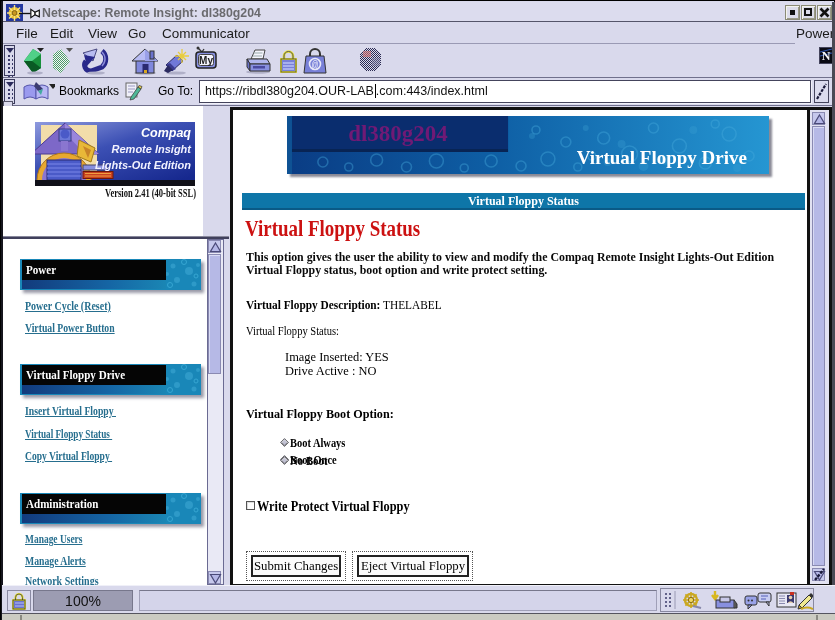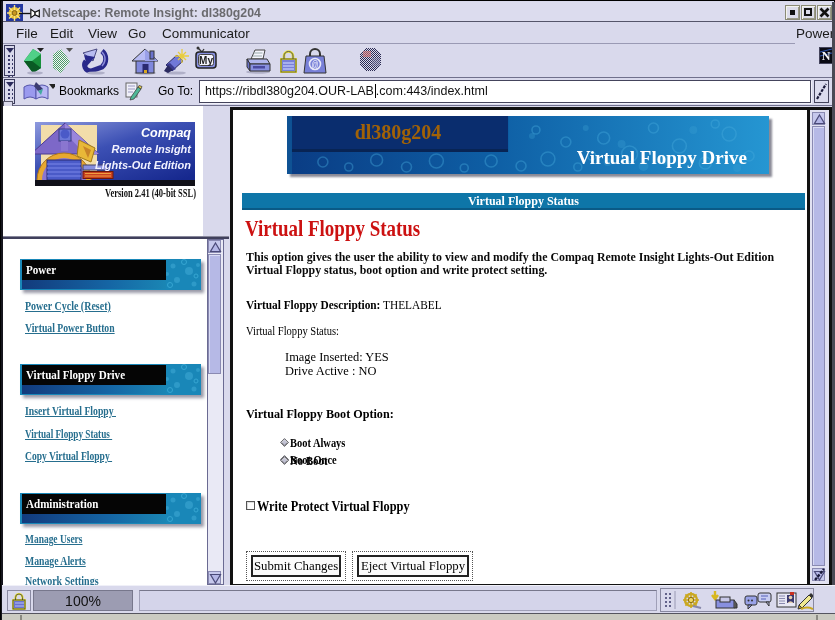--- a/index.html
+++ b/index.html
@@ -58,21 +58,21 @@
 .sechdr .lbl { position:absolute; left:6px; top:3px; color:#fff; font-family:"Liberation Serif",serif; font-weight:bold; font-size:13px; transform:scaleX(0.85); transform-origin:0 0; white-space:nowrap; }
 .dots { position:absolute; right:0; top:0; width:181px; height:31px; }
 .sidelink { position:absolute; left:22px; font-family:"Liberation Serif",serif; font-size:13.5px; color:#266e8e; text-decoration:underline; font-weight:bold; transform-origin:0 0; white-space:nowrap;}
 .radio { display:inline-block; width:9px; height:9px; background:#c2c2d4; border:1px solid #333;
   transform:rotate(45deg) scale(0.68); margin-right:1px; margin-left:-1px; box-shadow:inset 1px 1px 0 #eee, inset -1px -1px 0 #777; }
 .chk { display:inline-block; width:9px; height:9px; background:#fdfdfd; border:1px solid #555; margin-right:2px; box-shadow:inset 1px 1px 0 #ddd; vertical-align:1px; }
 
 
 #banner { left:54px; top:6px; width:482px; height:58px; box-shadow:3px 3px 2px #8a8a96; }
 #navybox { position:absolute; left:0; top:0; width:222px; height:33px; }
-#navybox span { position:absolute; width:100%; text-align:center; top:5px; color:#a16207; font-family:"Liberation Serif",serif; font-weight:bold; font-size:20px; }
+#navybox span { position:absolute; width:100%; text-align:center; top:5px; color:#701a75; font-family:"Liberation Serif",serif; font-weight:bold; font-size:23px; }
 #bantitle { position:absolute; right:22px; top:31px; color:#fff; font-family:"Liberation Serif",serif; font-weight:bold; font-size:19px; }
 #tealbar { left:9px; top:83px; width:563px; height:17px; background:#0e76a8; border-bottom:2px solid #0a5a86; }
 #tealbar span { display:block; text-align:center; color:#fff; font-family:"Liberation Serif",serif; font-weight:bold; font-size:12px; line-height:16px; }
 #redhead { left:12px; top:105px; font-family:"Liberation Serif",serif; font-weight:bold; font-size:24px; color:#cc1111; transform:scaleX(0.79); transform-origin:0 0; white-space:nowrap; }
 .b { font-weight:bold; }
 </style>
 </head>
 <body>
 <div id="win">
 

